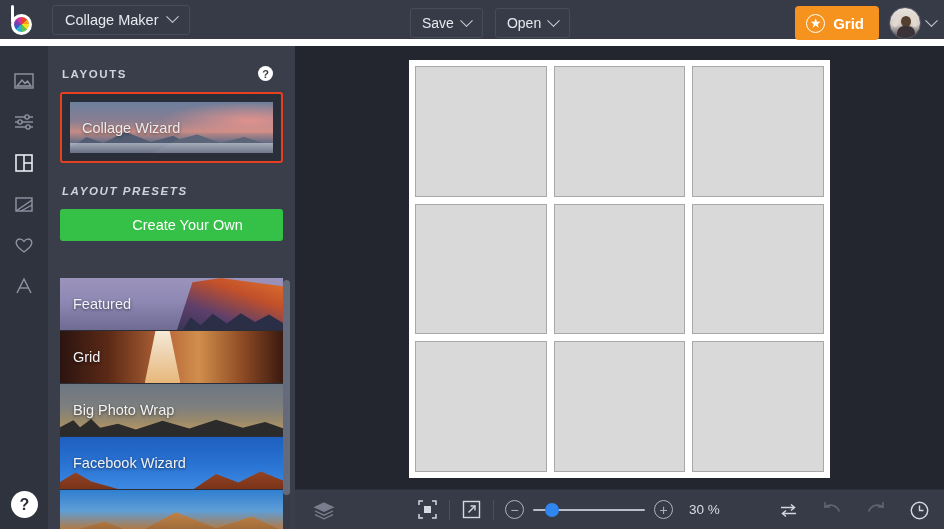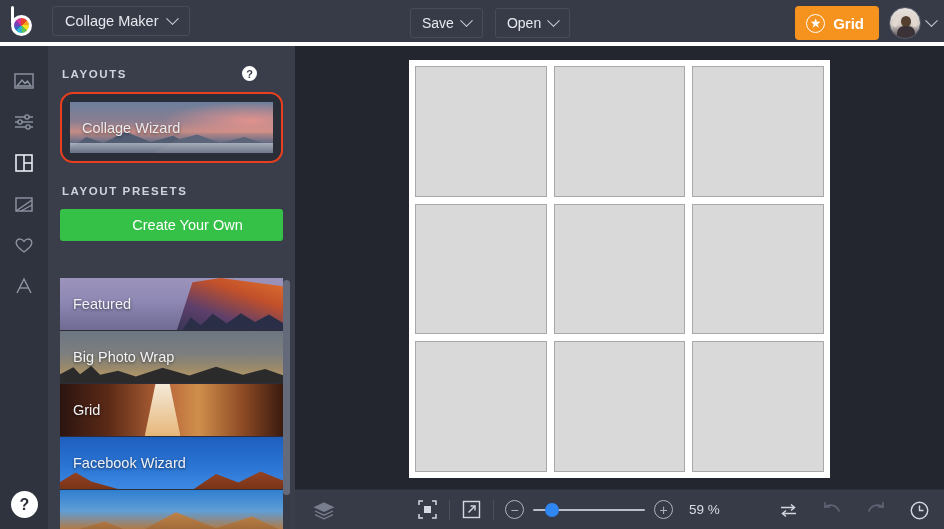--- a/index.html
+++ b/index.html
@@ -11,21 +11,21 @@
     font-family: "Liberation Sans", sans-serif;
     -webkit-font-smoothing: antialiased;
   }
   .app { position: relative; width: 944px; height: 529px; }
 
   
   .topbar {
     position: absolute; left: 0; top: 0; width: 944px; height: 46px;
     background: #373b47;
     display: flex; align-items: center;
-    border-bottom: 4px solid #ffffff;
+    border-bottom: 7px solid #ffffff;
   }
   .logo-wrap {
     width: 46px; height: 46px;
     display: flex; align-items: center; justify-content: center;
     flex: 0 0 auto;
   }
   .logo { position: relative; width: 30px; height: 30px; }
   .logo .stem {
     position: absolute; left: 3px; top: 0px; width: 3px; height: 18px;
     background: #ffffff; border-radius: 2px;
@@ -131,35 +131,35 @@
     font-size: 16px; font-weight: bold; cursor: pointer;
   }
 
   
   .panel {
     position: absolute; left: 48px; top: 46px; width: 247px; height: 483px;
     background: #3a3e4a;
   }
   .sec-head {
     display: flex; align-items: center; justify-content: space-between;
-    padding: 20px 38px 0 14px;
+    padding: 20px 22px 0 14px;
     gap: 28px;
   }
   .sec-title {
     color: #cfd3dc; font-size: 11.5px; letter-spacing: 1.6px; font-weight: bold;
   }
   .help-dot {
     width: 15px; height: 15px; border-radius: 50%;
     background: #ffffff; color: #3a3e4a;
     display: flex; align-items: center; justify-content: center;
     font-size: 11px; font-weight: bold; cursor: pointer;
   }
   .wizard-outer {
     margin: 11px 12px 0 12px;
-    border: 2px solid #e8401f; border-radius: 13px;
+    border: 2px solid #e8401f; border-radius: 3px;
     background: #2a2e38; padding: 8px;
     cursor: pointer;
   }
   .wizard-thumb {
     position: relative; height: 51px; width: 100%; overflow: hidden;
     background: linear-gradient(180deg,#6d7f9c 0%,#8a7e91 38%,#c58c86 58%,#6a6f86 78%,#3f4a5e 100%);
     display: flex; align-items: center;
   }
   .wz-sky-glow {
     position: absolute; right: 0; top: 0; width: 55%; height: 60%;
@@ -178,21 +178,21 @@
   .wz-snow {
     position: absolute; left: 0; bottom: 0; width: 100%; height: 10px;
     background: linear-gradient(180deg, rgba(226,232,240,.55), rgba(226,232,240,.15));
   }
   .wizard-label {
     position: relative; z-index: 3;
     color: #e8ebf1; font-size: 14.5px; padding-left: 12px;
     text-shadow: 0 1px 3px rgba(0,0,0,.55);
   }
 
-  .presets-head { padding: 18px 30px 0 14px; }
+  .presets-head { padding: 18px 30px 0 14px; font-style: italic; }
   .create-own-wrap { padding: 10px 12px 0 12px; }
   .create-own {
     width: 100%; height: 32px;
     background: #35c147; border: none; border-radius: 3px;
     color: #ffffff; font-size: 14.5px; cursor: pointer; padding-left: 32px;
   }
   .preset-list {
     position: absolute; left: 12px; top: 232px; width: 223px; height: 251px;
     overflow: hidden;
   }
@@ -432,26 +432,26 @@
     <div class="create-own-wrap">
       <button class="create-own">Create Your Own</button>
     </div>
 
     <div class="preset-list">
       <div class="preset-item">
         <div class="p-bg p1"></div>
         <span class="preset-label">Featured</span>
       </div>
       <div class="preset-item">
+        <div class="p-bg p2"></div>
+        <span class="preset-label">Grid</span>
+      </div>
+      <div class="preset-item">
         <div class="p-bg p3"></div>
         <span class="preset-label">Big Photo Wrap</span>
-      </div>
-      <div class="preset-item">
-        <div class="p-bg p2"></div>
-        <span class="preset-label">Grid</span>
       </div>
       <div class="preset-item">
         <div class="p-bg p4"></div>
         <span class="preset-label">Facebook Wizard</span>
       </div>
       <div class="preset-item">
         <div class="p-bg p5"></div>
         <span class="preset-label"></span>
       </div>
     </div>
@@ -504,21 +504,21 @@
     <div class="vdiv"></div>
 
     <div class="zoom-group">
       <div class="circ-btn">−</div>
       <div class="slider">
         <div class="track"></div>
         <div class="knob"></div>
       </div>
       <div class="circ-btn">+</div>
     </div>
-    <div class="zoom-val">59 %</div>
+    <div class="zoom-val">30 %</div>
 
     <div class="bb-right">
       <div class="bb-icon">
         <svg width="21" height="19" viewBox="0 0 21 19" fill="none" stroke="#d4d8e1" stroke-width="1.5">
           <path d="M3 6.5 H16"></path>
             <path d="M13 3.5 L16.5 6.5 L13 9.5"></path>
           <path d="M18 12.5 H5"></path>
             <path d="M8 9.5 L4.5 12.5 L8 15.5"></path>
         </svg>
       </div>

